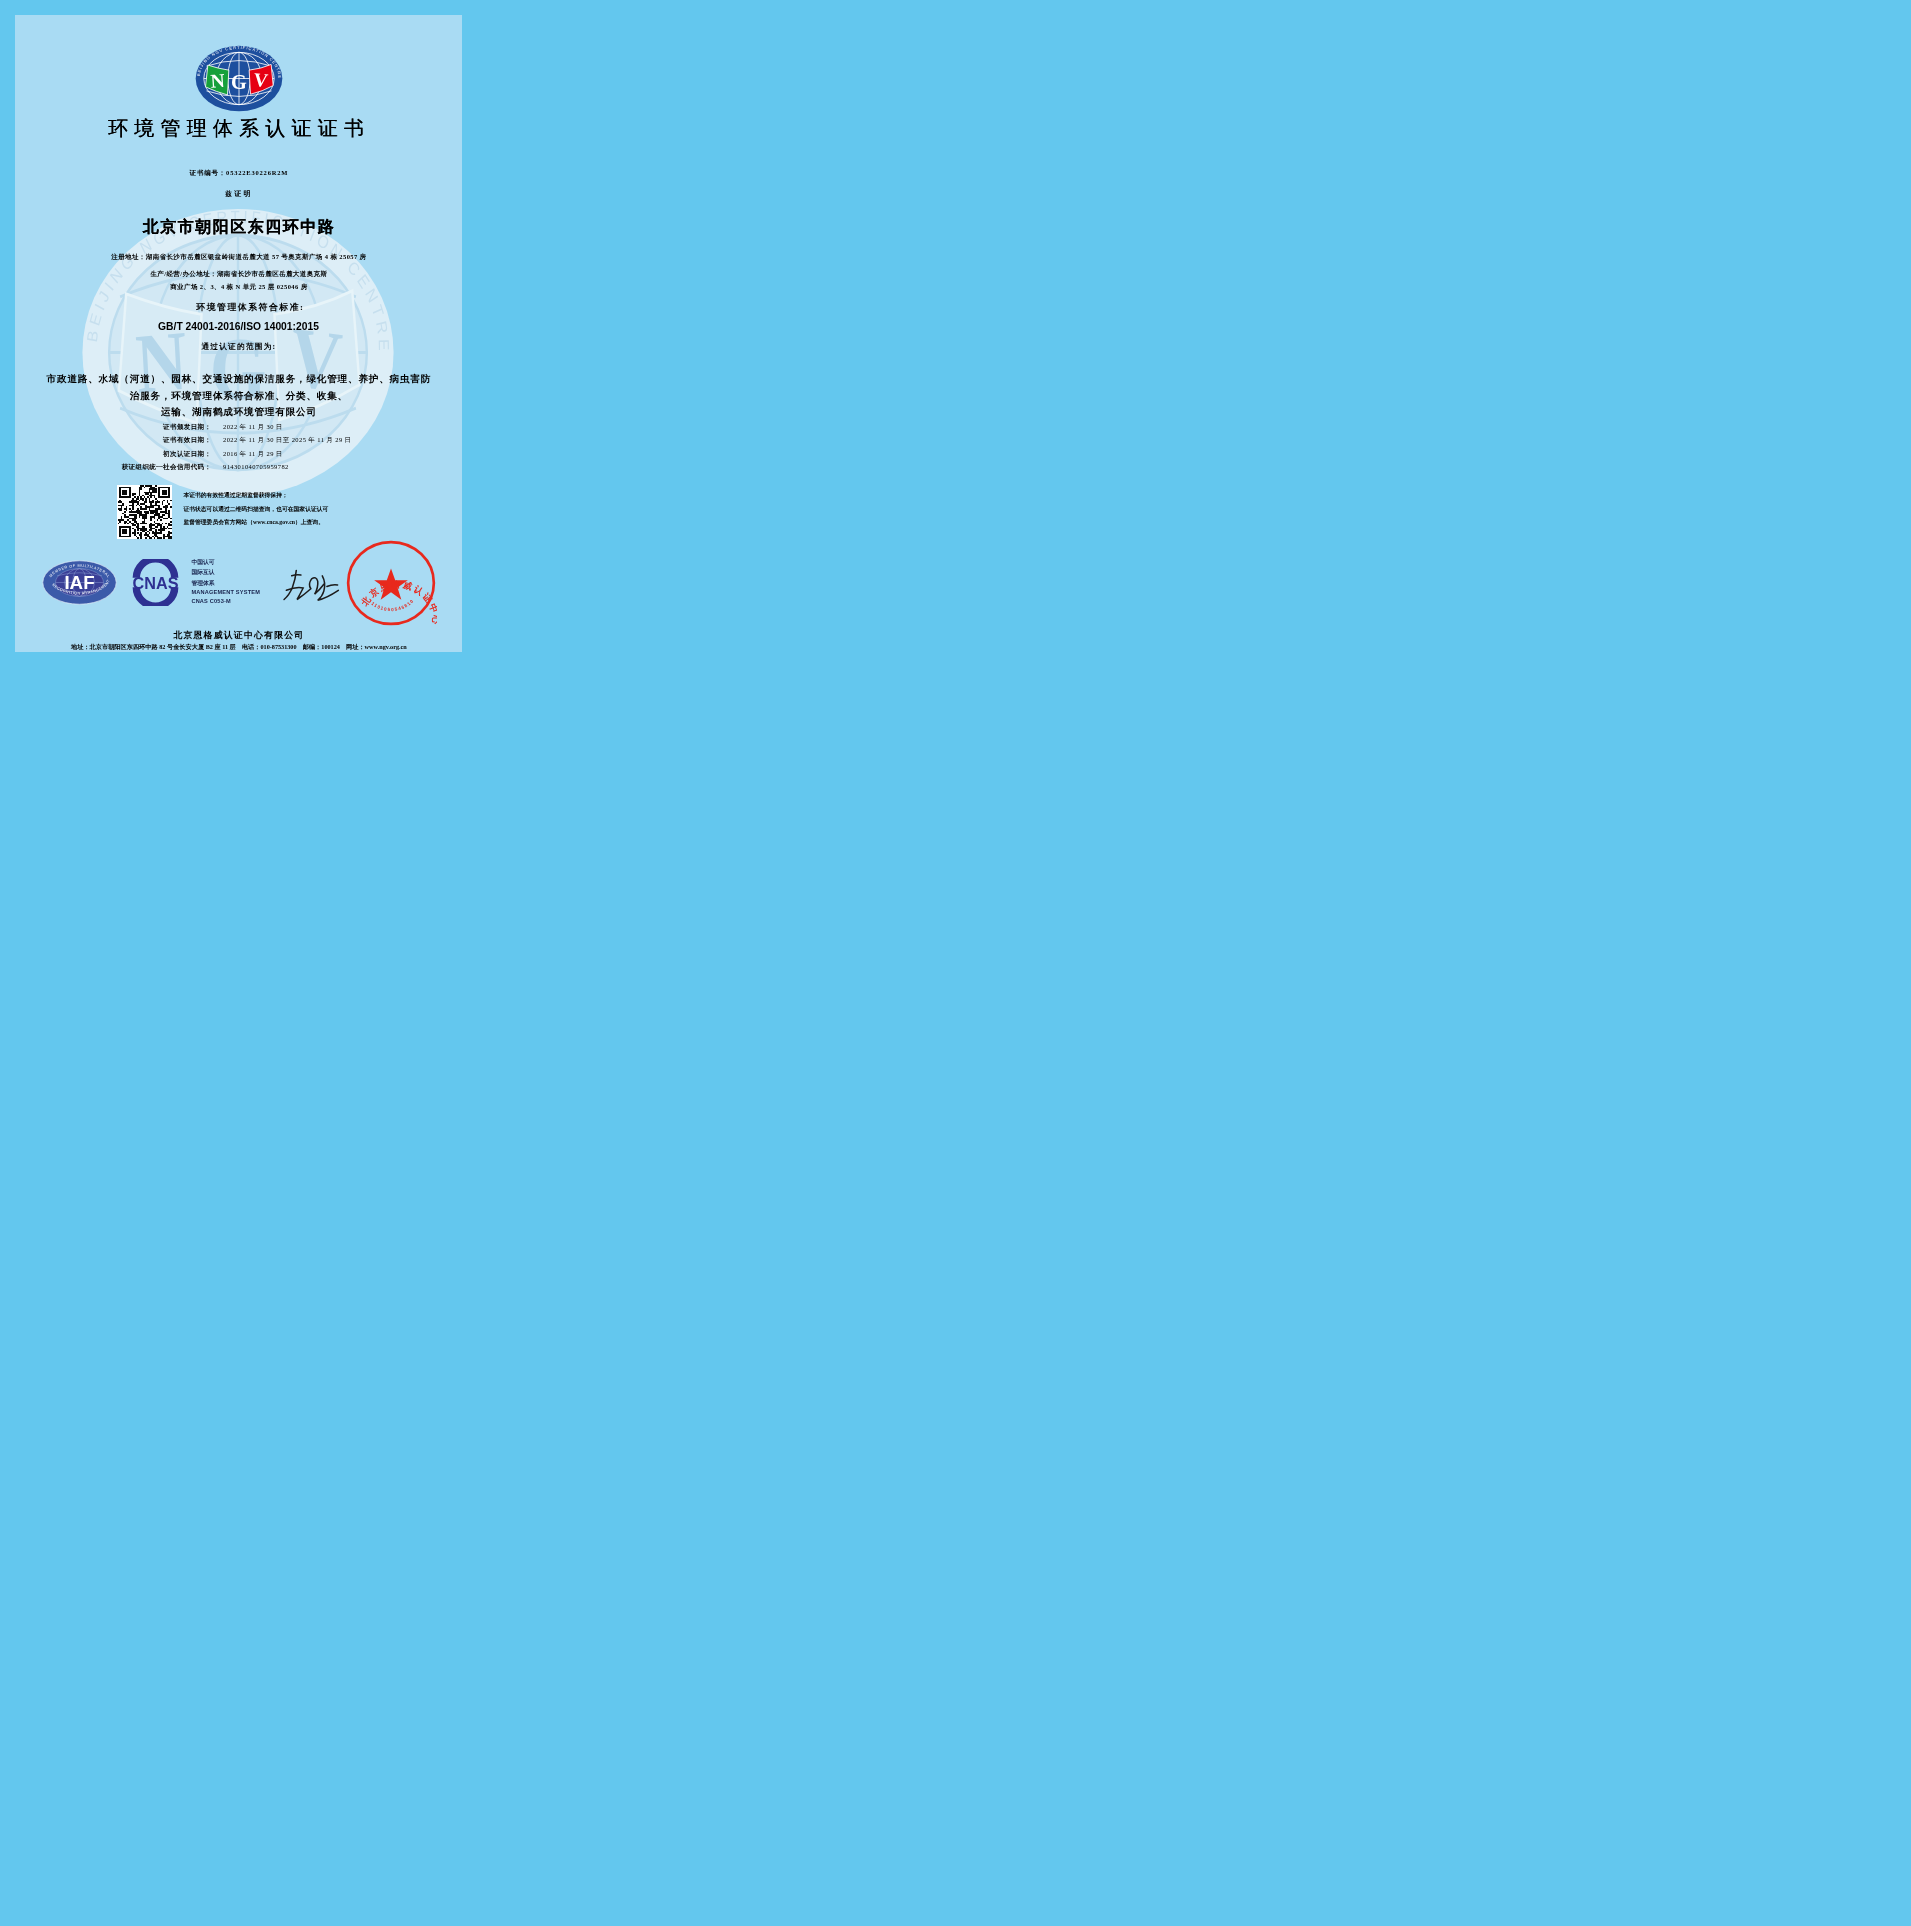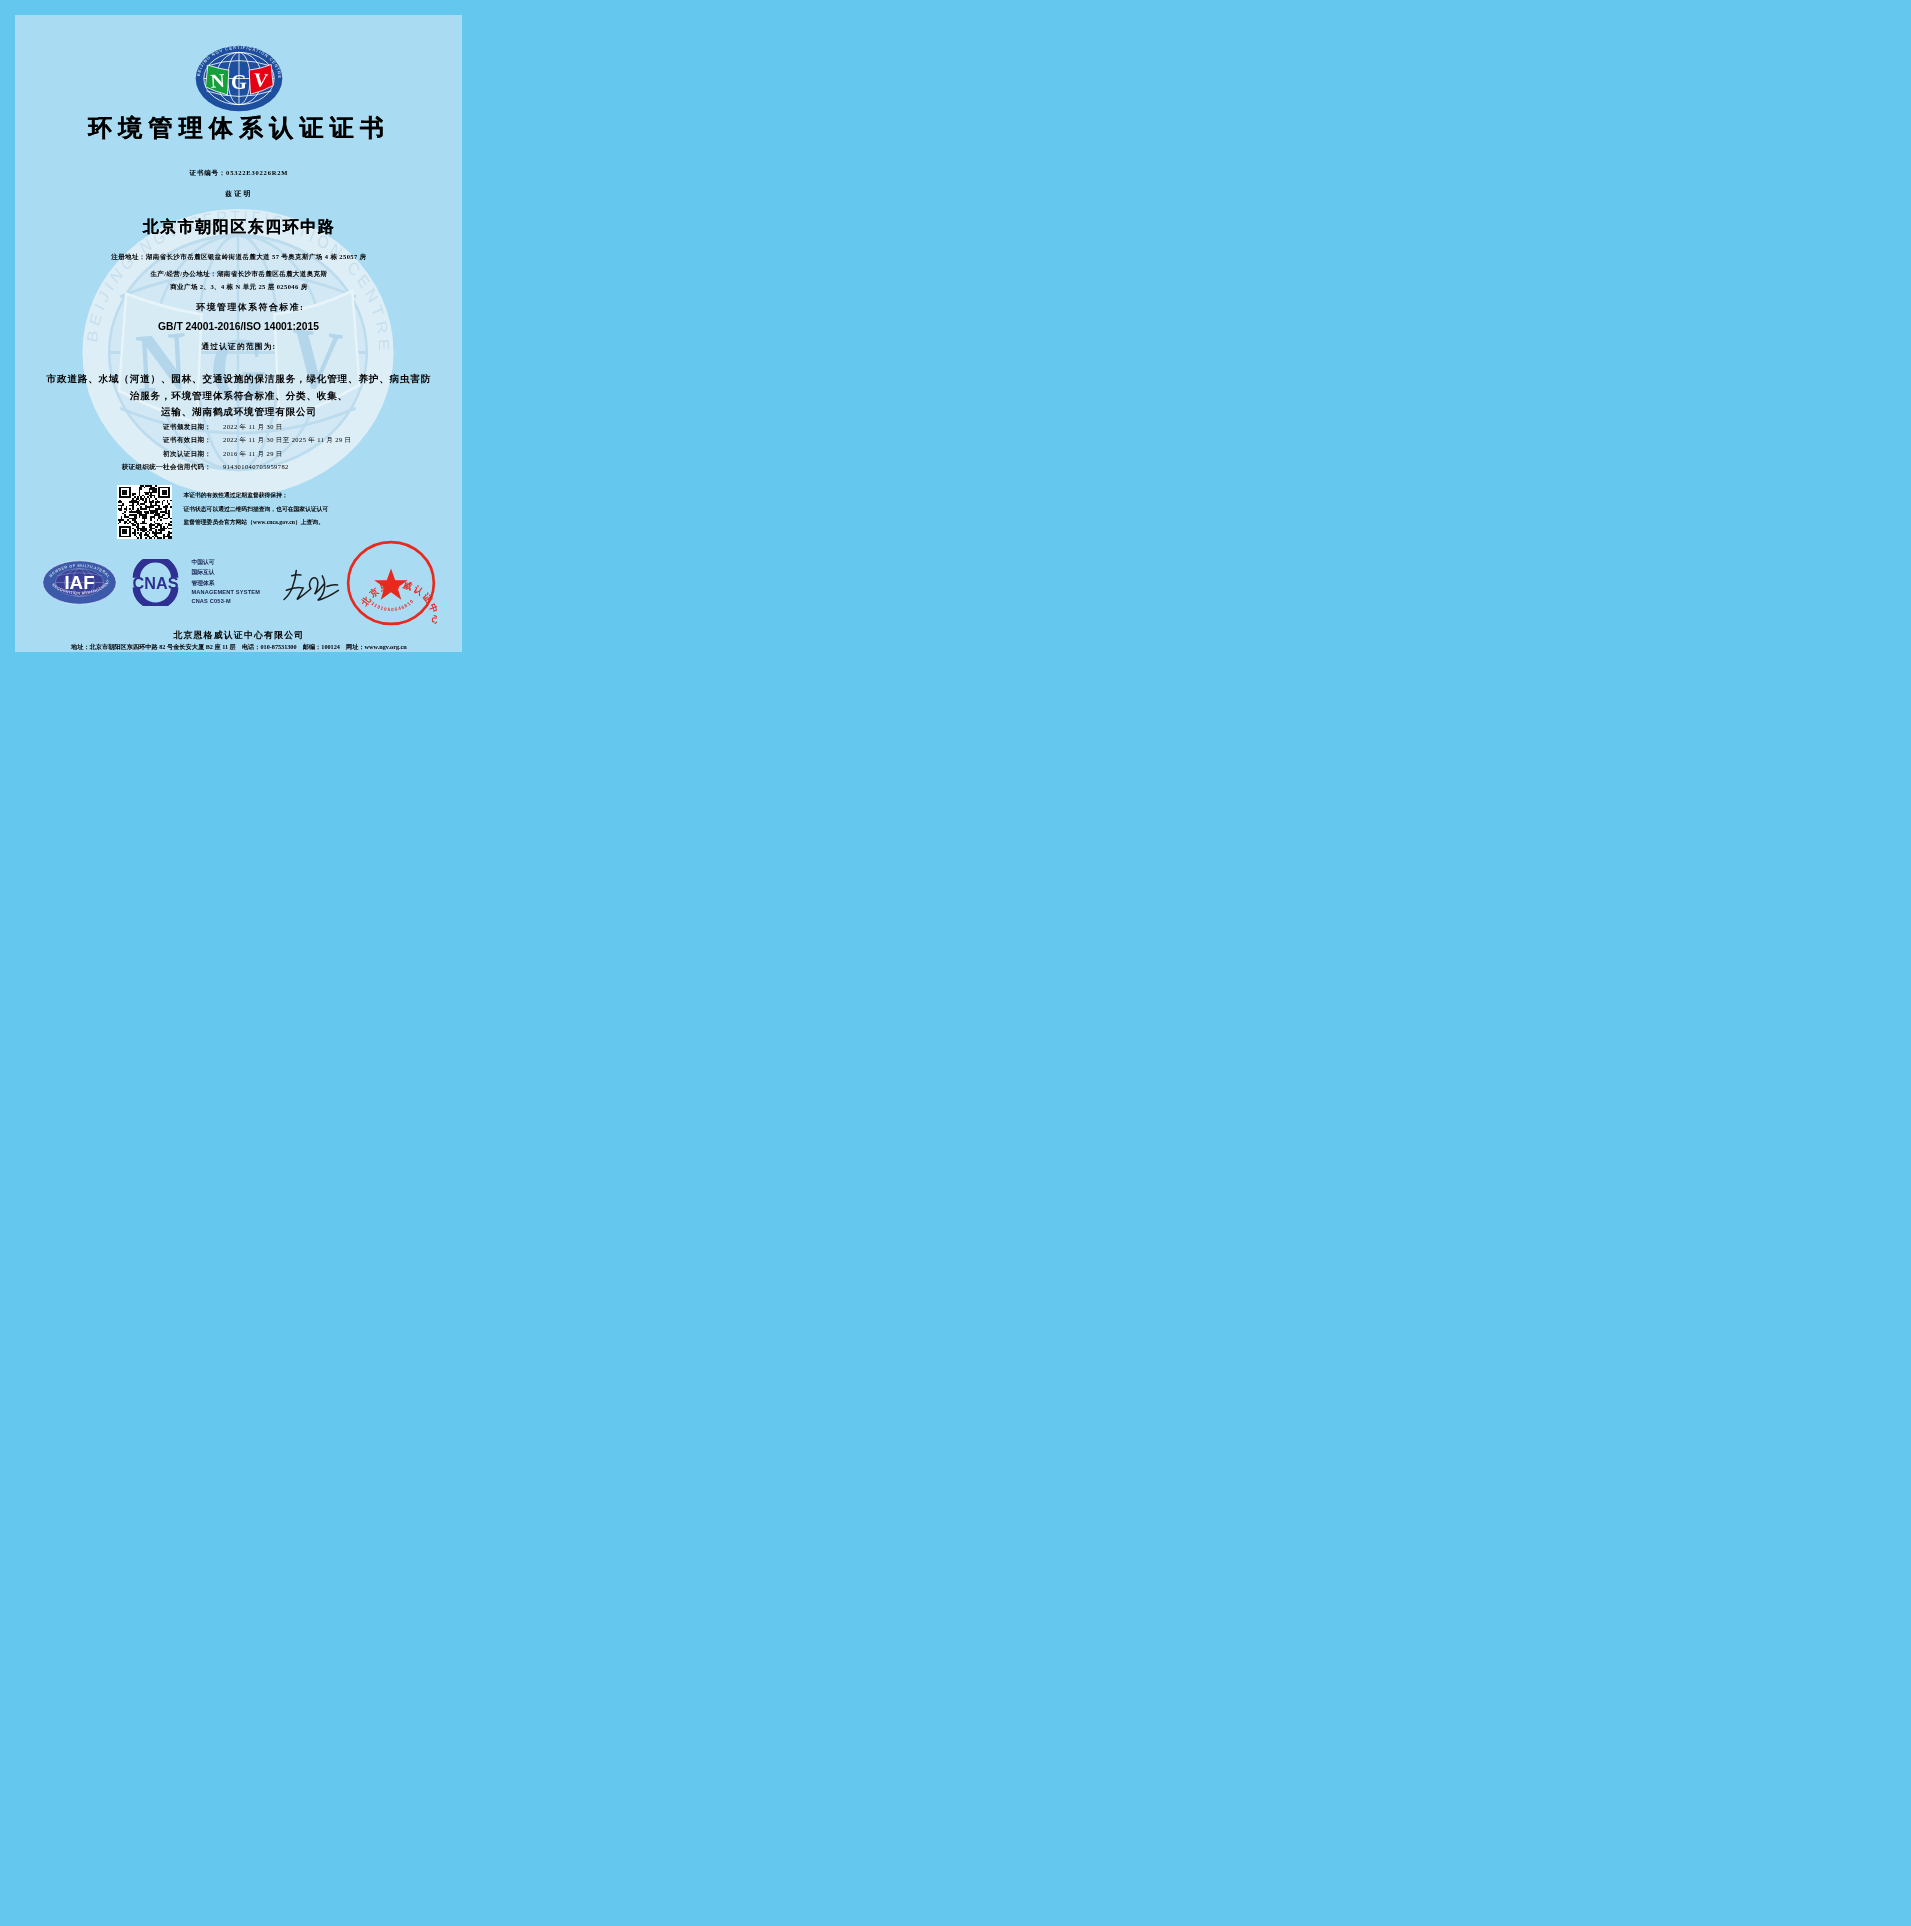--- a/index.html
+++ b/index.html
@@ -14,21 +14,21 @@
   #paper{
     position:absolute;left:15.4px;top:15px;width:447px;height:637px;
     background:#a9dbf3;overflow:hidden;
   }
   .abs{position:absolute;left:0;right:0;text-align:center;}
   .wm{position:absolute;left:65px;top:191px;width:316px;height:293px;z-index:0;}
   .content{position:absolute;inset:0;z-index:1;}
 
   .logo{position:absolute;left:180px;top:30px;width:88px;height:67px;}
 
-  .title{top:103px;font-size:24px;line-height:21.6px;font-weight:bold;letter-spacing:6.2px;
+  .title{top:103px;font-size:20px;line-height:21.6px;font-weight:normal;letter-spacing:6.2px;
          text-shadow:0.4px 0.4px 0 #000;}
   .certno{top:154px;font-size:6.5px;line-height:8.5px;font-weight:bold;letter-spacing:0.8px;}
   .statement{top:175px;font-size:7px;line-height:9.2px;font-weight:bold;letter-spacing:2.3px;}
   .company{top:203px;font-size:16px;line-height:18.5px;font-weight:bold;letter-spacing:1.5px;
            text-shadow:0.2px 0 0 #000;}
   .addr1{top:237px;}  .addr2{top:254px;}  .addr3{top:267px;}
   .addr{font-size:6.5px;line-height:9.2px;font-weight:bold;letter-spacing:0.4px;}
   .stdhead{top:287px;font-size:8.9px;line-height:11.6px;font-weight:bold;letter-spacing:1.5px;margin-left:23px;}
   .stdval{top:305px;font-size:11.2px;line-height:13px;font-weight:bold;
           font-family:"Liberation Sans","DejaVu Sans",sans-serif;letter-spacing:0px;

